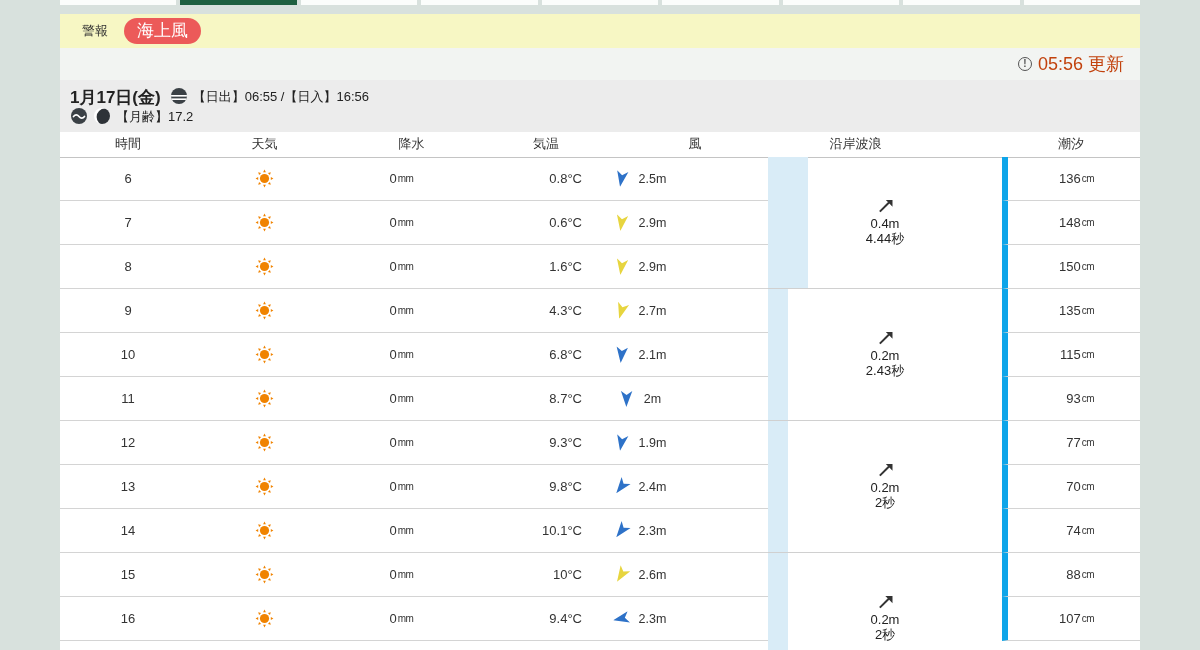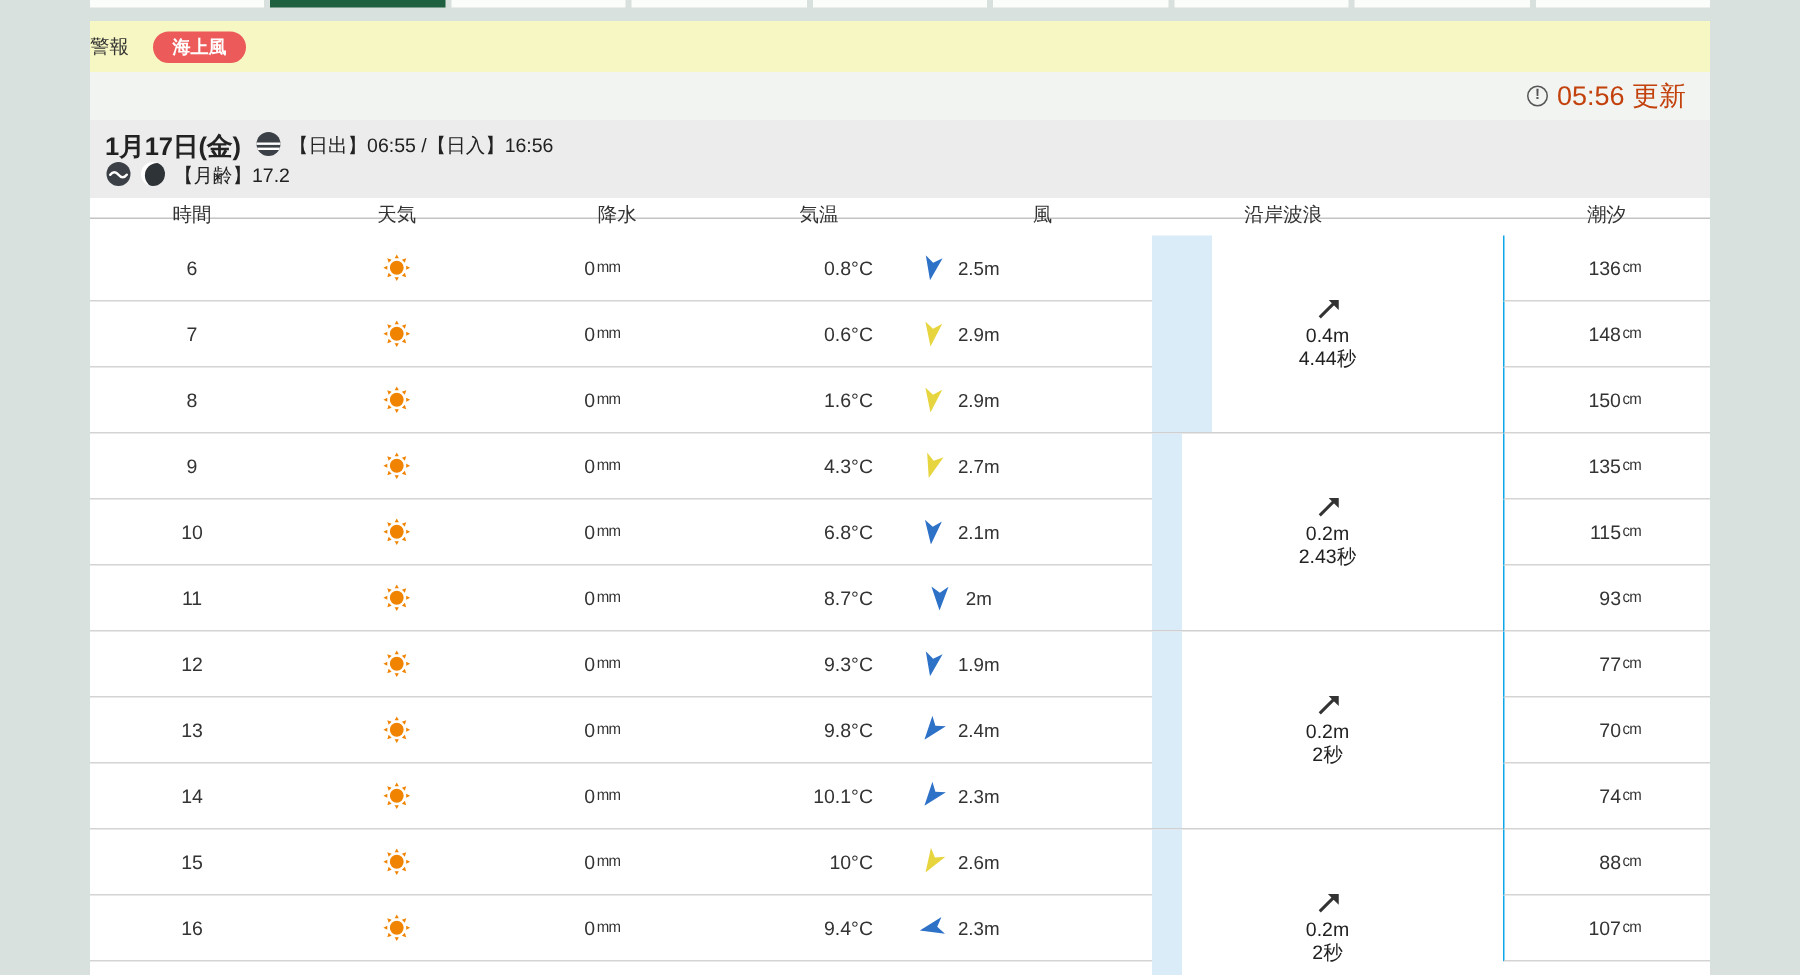--- a/index.html
+++ b/index.html
@@ -6,47 +6,47 @@
   body { font-family:"Liberation Sans","DejaVu Sans",sans-serif; }
   .page { position:relative; width:1200px; height:650px; background:#d8e1dd; overflow:hidden; color:#333; }
 
   
   .tabs { position:absolute; left:60px; top:0; width:1080px; height:5px; display:flex; gap:4px; }
   .tab { flex:1; height:5px; background:#fbfdfb; }
   .tab.active { background:#1e6040; }
 
   
   .banner { position:absolute; left:60px; top:14px; width:1080px; height:34px; background:#f7f7c4; display:flex; align-items:center; }
-  .banner-label { font-size:13px; color:#333; }
-  .badge { margin-left:16px; background:#ec5a59; color:#fff; font-size:12px; line-height:1; padding:4px 13px 5px; border-radius:999px;font-weight:bold; }
+  .banner-label { margin-left:22px; font-size:13px; color:#333; }
+  .badge { margin-left:16px; background:#ec5a59; color:#fff; font-size:17px; line-height:1; padding:4px 13px 5px; border-radius:999px; }
 
   
   .update-strip { position:absolute; left:60px; top:48px; width:1080px; height:32px; background:#f2f4f2; display:flex; align-items:center; justify-content:flex-end; padding-right:16px; gap:6px; }
   .info-icon { width:14px; height:14px; border:1.5px solid #555; border-radius:50%; color:#555; font-size:10px; font-weight:bold; display:flex; align-items:center; justify-content:center; line-height:1; }
   .update-text { font-size:18px; color:#c2410c; }
 
   
   .date-band { position:absolute; left:60px; top:80px; width:1080px; height:52px; background:#ececec; padding:7px 0 0 10px; }
   .dline { display:flex; align-items:center; gap:5px; height:20px; font-size:13px; color:#222; }
   .date-title { font-size:17px; font-weight:bold; margin-right:4px; }
   .micon { display:inline-block; }
 
   
   .board { position:absolute; left:60px; top:132px; width:1080px; height:518px; background:#fff; overflow:hidden; }
-  .thead { position:absolute; top:0; left:0; width:1080px; height:14px; border-bottom:1px solid #c4c4c4; font-size:13px;font-family:Liberation Mono, monospace; }
+  .thead { position:absolute; top:0; left:0; width:1080px; height:26px; border-bottom:1px solid #c4c4c4; font-size:13px; }
   .th { position:absolute; top:0; height:25px; line-height:23px; text-align:center; }
   .rows { position:absolute; top:25px; left:0; width:1080px; }
   .row { position:relative; width:708px; height:44px; border-bottom:1px solid #d4d4d4; font-size:13px; }
   .cell { position:absolute; top:0; height:43px; display:flex; align-items:center; }
   .c-time   { left:0;   width:136px; justify-content:center; }
   .c-wx     { left:136px; width:137px; justify-content:center; }
   .c-precip { left:273px; width:137px; justify-content:center; }
   .c-temp   { left:410px; width:112px; justify-content:flex-end; }
   .c-wind   { left:545px; width:70px;  flex-direction:row; justify-content:center; gap:0; }
-  .c-tide   { left:942px; width:138px; border-left:1px solid #0ea5e9; border-bottom:1px solid #d4d4d4; height:44px; justify-content:flex-end; padding-right:46px; }
+  .c-tide   { left:942px; width:138px; border-left:6px solid #0ea5e9; border-bottom:1px solid #d4d4d4; height:44px; justify-content:flex-end; padding-right:46px; }
   .unit { font-size:10px; letter-spacing:-0.5px; margin-left:1px; transform:scaleY(1.05); }
   .wind-arrow { width:15px; height:17px; clip-path:polygon(50% 0%, 88% 94%, 50% 70%, 12% 94%); margin-bottom:1px; }
   .wind-speed { font-size:12.5px; margin-left:10px; }
   .wave-group { position:absolute; left:708px; width:234px; border-bottom:1px solid #d0d0d0; }
   .wave-group.last { border-bottom:none; }
   .wave-bar { position:absolute; left:0; top:0; bottom:0; background:#d9ecf7; }
   .wave-content { position:absolute; inset:0; display:flex; flex-direction:column; align-items:center; justify-content:center; font-size:13px; line-height:15px; color:#222; }
   .ne-arrow { position:relative; width:15px; height:14px; margin-bottom:2px; }
   .ne-arrow::before { content:""; position:absolute; left:0; top:6px; width:13px; height:2.2px; background:#333; transform:rotate(-45deg); }
   .ne-arrow::after { content:""; position:absolute; right:0; top:0; width:8px; height:8px; background:#333; clip-path:polygon(10% 0, 100% 0, 100% 90%, 55% 45%); }

